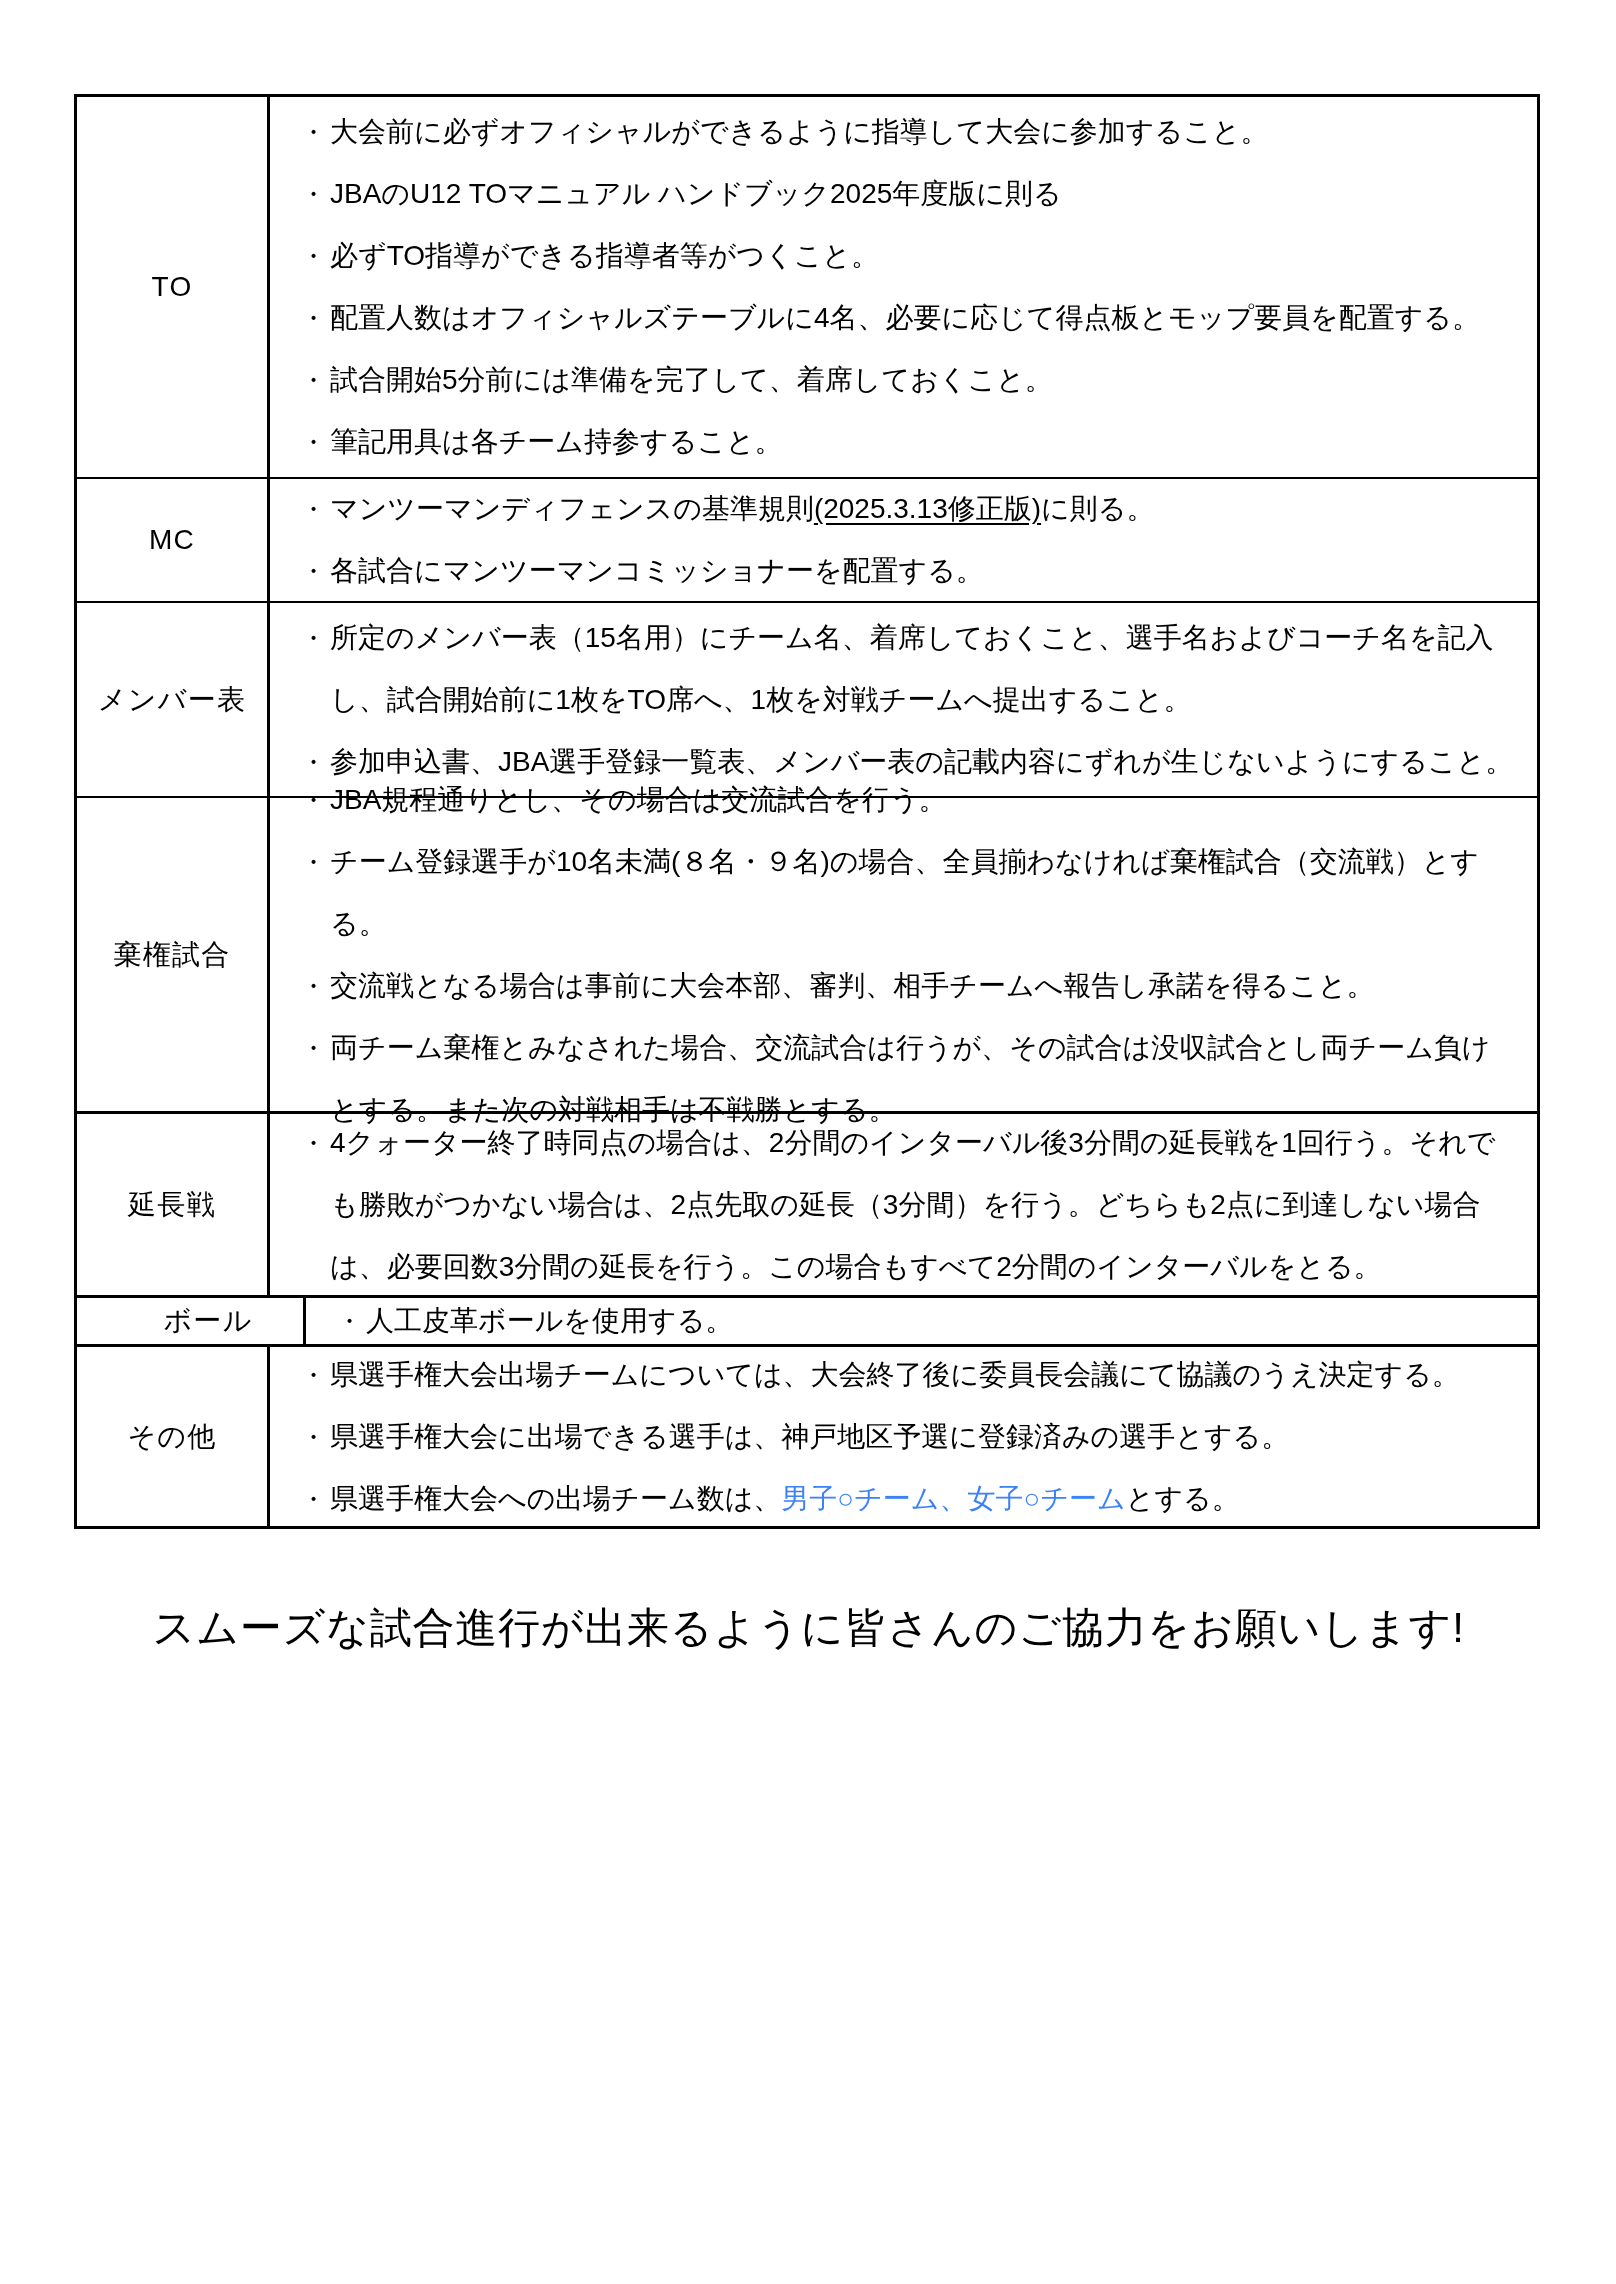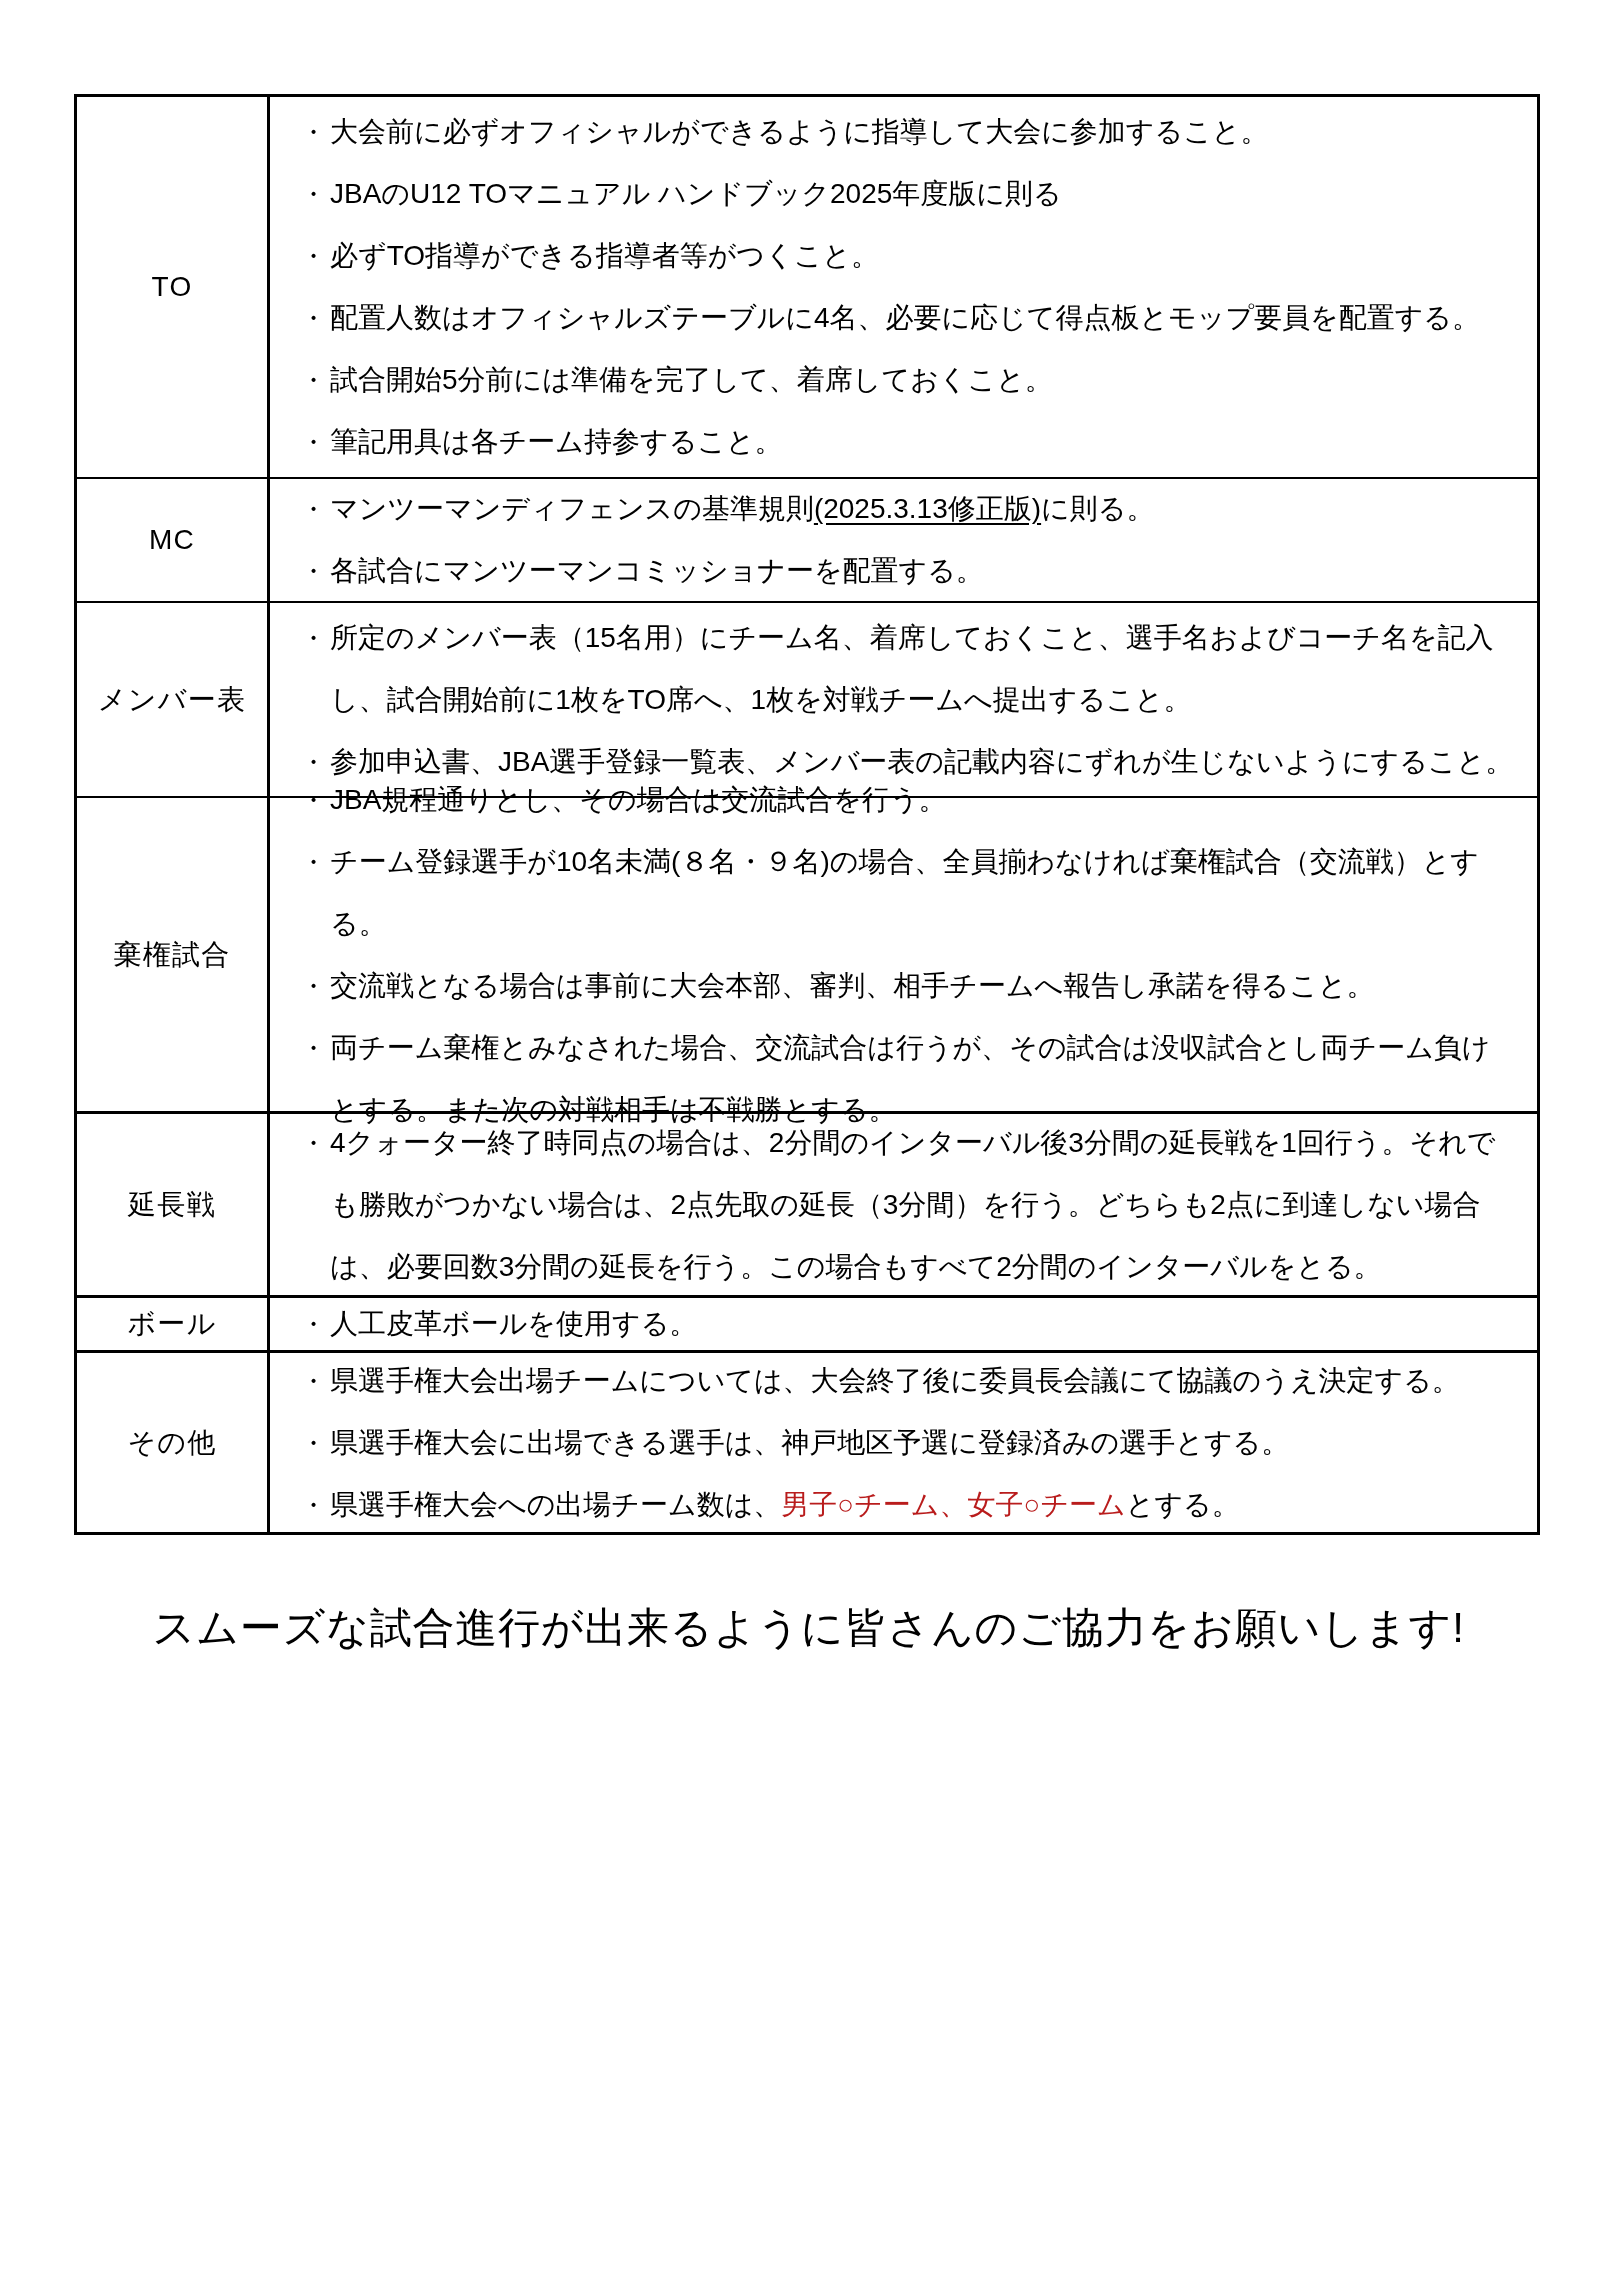--- a/index.html
+++ b/index.html
@@ -24,21 +24,21 @@
   .trow { display: flex; width: 100%; }
   .trow.bt-thin   { border-top: 2px solid #000000; }
   .trow.bt-med    { border-top: 2.6px solid #000000; }
   .trow.bt-thick  { border-top: 3.9px solid #000000; }
 
   .h-to     { height: 380px; }
   .h-mc     { height: 124px; }
   .h-member { height: 195px; }
   .h-forf   { height: 315px; }
   .h-ot     { height: 184px; }
-  .h-ball   { height: 55px; }
+  .h-ball   { height: 49px; padding-left: 36px; }
   .h-other  { height: 182px; }
 
   .label-cell {
     width: 193px;
     flex: 0 0 193px;
     border-right: 3.3px solid #000000;
     display: flex;
     align-items: center;
     justify-content: center;
     font-size: 28px;
@@ -63,21 +63,21 @@
   }
   .bullet .marker {
     position: absolute;
     left: 1.3px;
     top: 0;
     font-size: 26px;
     line-height: 62px;
   }
 
   .u-seg { text-decoration: underline; text-underline-offset: 5.2px; }
-  .red-seg { color: #b91c1c; }
+  .red-seg { color: #3b82f6; }
 
   .page-footer {
     position: absolute;
     top: 1595px;
     left: 0;
     width: 100%;
     text-align: center;
     font-size: 42px;
     line-height: 65px;
     letter-spacing: 0.7px;

